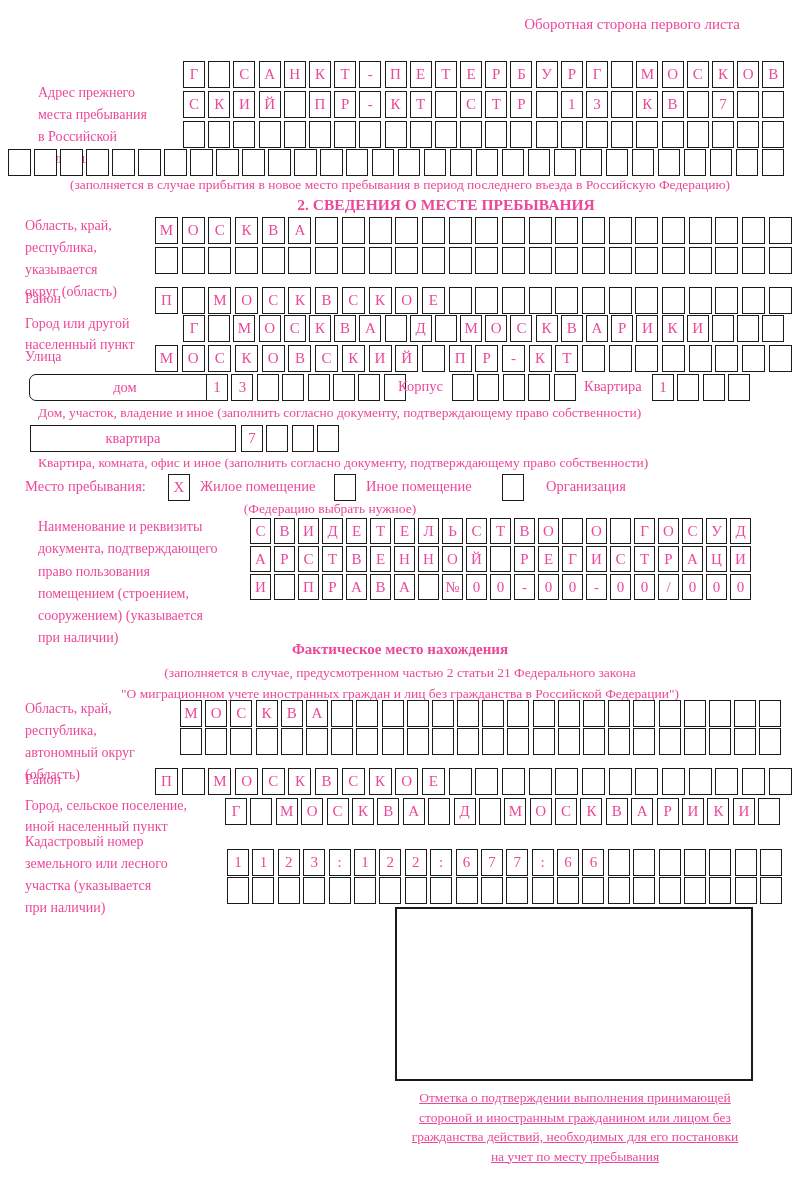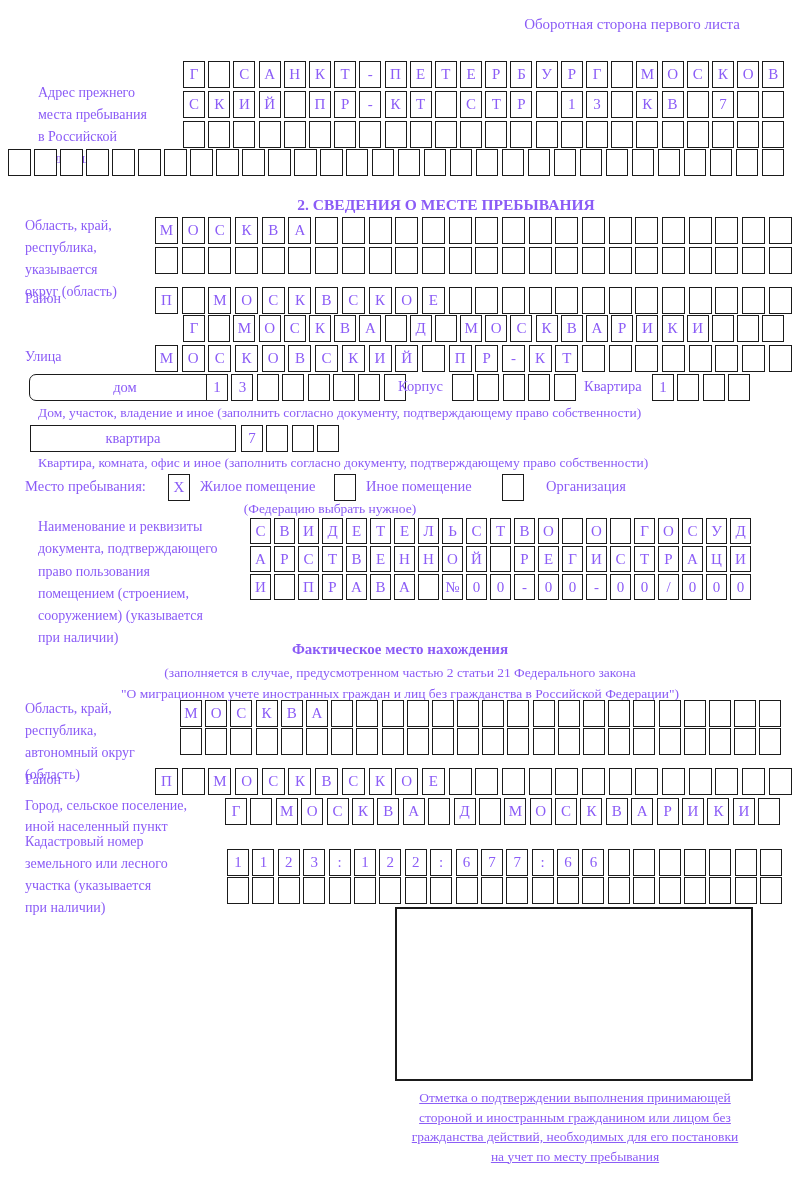--- a/index.html
+++ b/index.html
@@ -1,16 +1,16 @@
 <!DOCTYPE html>
 <html><head>
 <meta charset="utf-8">
 <style>
   html,body{margin:0;padding:0;background:#fff;}
-  .page{position:relative;width:800px;height:1180px;background:#ffffff;color:#8b5cf6;
+  .page{position:relative;width:800px;height:1180px;background:#ffffff;color:#ec4899;
         font-family:"Liberation Serif", serif; overflow:hidden;}
   .page > div{position:absolute;}
   .note{font-size:15px;}
   .lbl{font-size:14px;line-height:22px;white-space:nowrap;}
   .cap{font-size:13.5px;white-space:nowrap;}
   .center{left:0;width:800px;text-align:center;}
   .h2{font-weight:bold;font-size:15.5px;padding-left:46px;}
   .h3{font-weight:bold;font-size:15px;}
   .cells{display:flex;}
   .cell{box-sizing:border-box;border:1.8px solid #1b1b1b;background:#fff;flex:none;
@@ -143,20 +143,21 @@
       <div class="cell"></div>
       <div class="cell"></div>
       <div class="cell"></div>
       <div class="cell"></div>
       <div class="cell"></div>
       <div class="cell"></div>
       <div class="cell"></div>
       <div class="cell"></div>
       <div class="cell"></div>
     </div>
+  <div class="cap center" style="top:177px;">(заполняется в случае прибытия в новое место пребывания в период последнего въезда в Российскую Федерацию)</div>
 
   <div class="h2 center" style="top:196px;">2. СВЕДЕНИЯ О МЕСТЕ ПРЕБЫВАНИЯ</div>
 
   <div class="lbl" style="left:25px;top:215px;">
       <div>Область, край,</div>
       <div>республика,</div>
       <div>указывается</div>
       <div>округ (область)</div>
     </div>
   <div class="cells p267" style="left:155px;top:217px;">
@@ -233,20 +234,24 @@
       <div class="cell"></div>
       <div class="cell"></div>
       <div class="cell"></div>
       <div class="cell"></div>
       <div class="cell"></div>
       <div class="cell"></div>
       <div class="cell"></div>
       <div class="cell"></div>
     </div>
 
+  <div class="lbl" style="left:25px;top:313px;line-height:21px;">
+      <div>Город или другой</div>
+      <div>населенный пункт</div>
+    </div>
   <div class="cells p25" style="left:183px;top:315px;">
       <div class="cell">Г</div>
       <div class="cell"></div>
       <div class="cell">М</div>
       <div class="cell">О</div>
       <div class="cell">С</div>
       <div class="cell">К</div>
       <div class="cell">В</div>
       <div class="cell">А</div>
       <div class="cell"></div>

